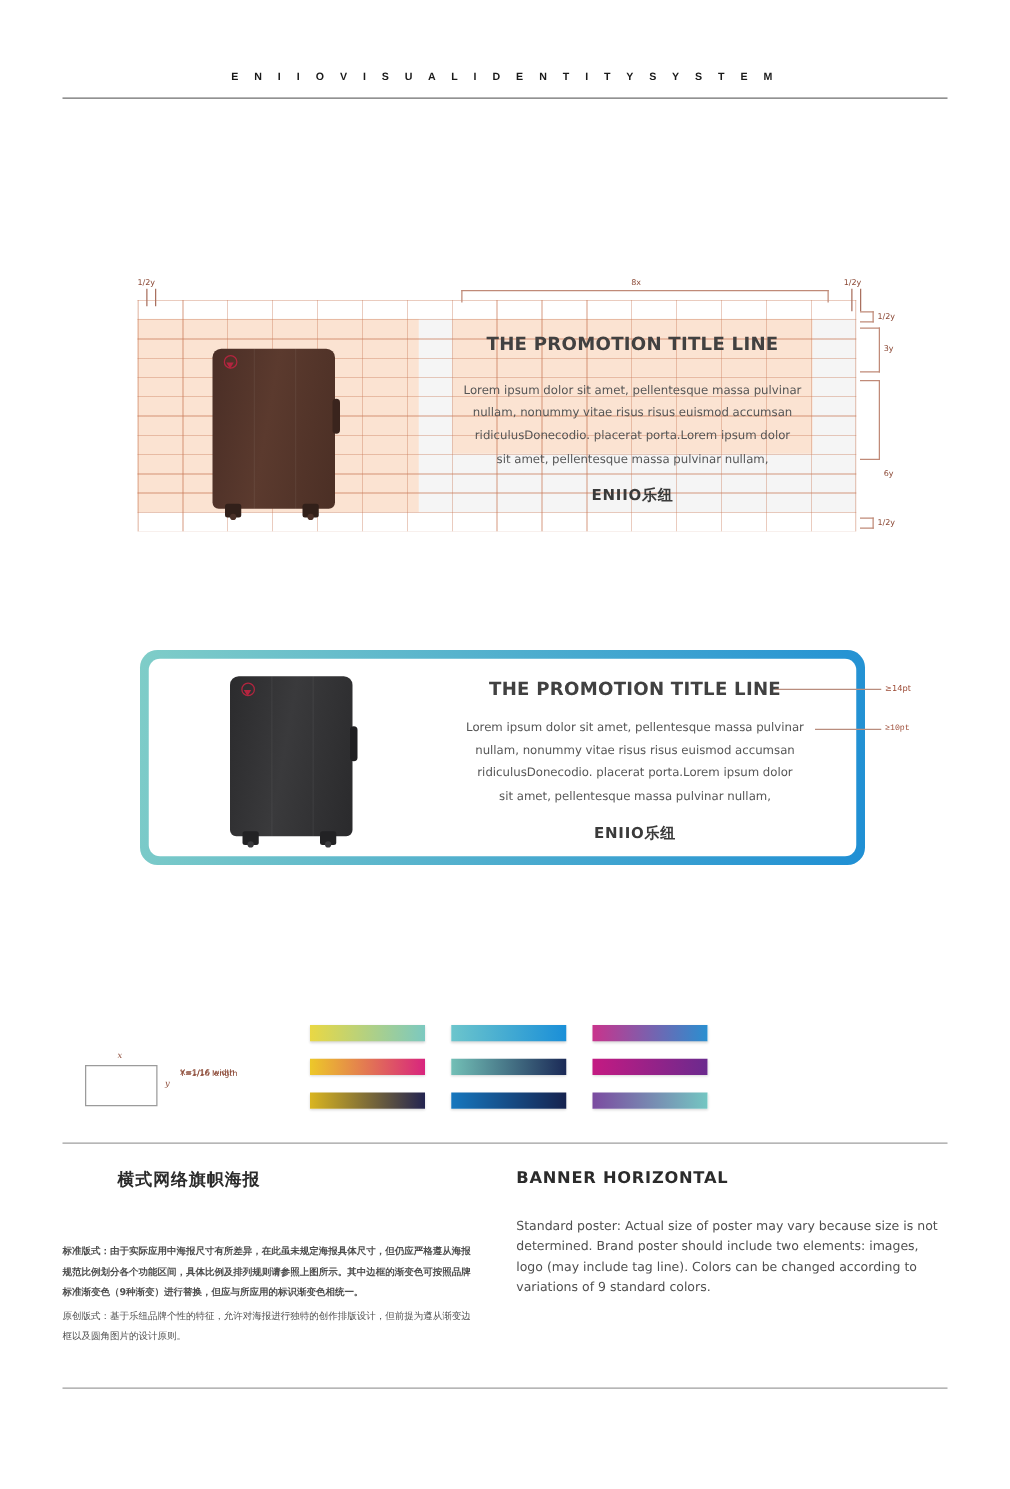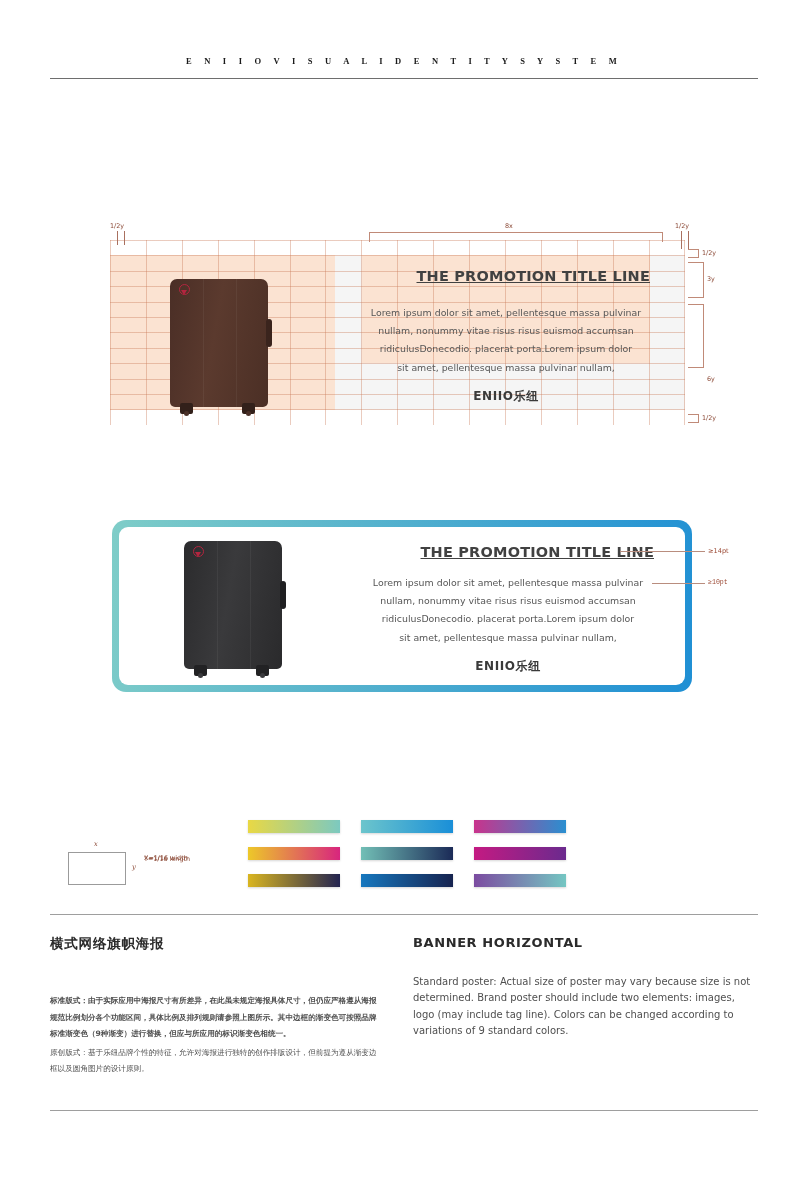--- a/index.html
+++ b/index.html
@@ -20,40 +20,39 @@
     position: absolute;
     left: 50px; top: 56px;
     width: 708px;
     text-align: center;
   }
   .page-header .title {
     font-size: 8.5px;
     font-weight: bold;
     letter-spacing: 5.2px;
     color: #1a1a1a;
-    font-family: Liberation Serif, serif;
+    font-family: Liberation Sans, sans-serif;
     white-space: nowrap;
   }
   .header-rule {
     position: absolute;
     left: 50px; top: 78px;
     width: 708px; height: 1px;
     background: #6e6e6e;
   }
 
   
   .banner-title {
     font-family: "DejaVu Sans", sans-serif;
     font-weight: bold;
     font-size: 14.5px;
     letter-spacing: 0.2px;
     color: #414141;
-    text-align: right;
-    white-space: nowrap;
-    text-decoration: underline;
+    text-align: center;
+    white-space: nowrap;
   }
   .banner-body {
     font-family: "DejaVu Sans", sans-serif;
     font-size: 9.4px;
     line-height: 18.2px;
     color: #565656;
     text-align: center;
   }
   .banner-logo {
     font-family: "DejaVu Sans", sans-serif;
@@ -212,20 +211,21 @@
     background: #9e9e9e;
   }
   .copy-col { position: absolute; }
   .copy-heading-cn {
     font-family: "DejaVu Sans", sans-serif;
     font-weight: bold;
     font-size: 13.5px;
     color: #2b2b2b;
     letter-spacing: 0.8px;
     white-space: nowrap;
+    margin-left: 44px;
   }
   .copy-heading-en {
     font-family: "DejaVu Sans", sans-serif;
     font-weight: bold;
     font-size: 13px;
     color: #2b2b2b;
     letter-spacing: 0.6px;
     white-space: nowrap;
   }
   .copy-para {

